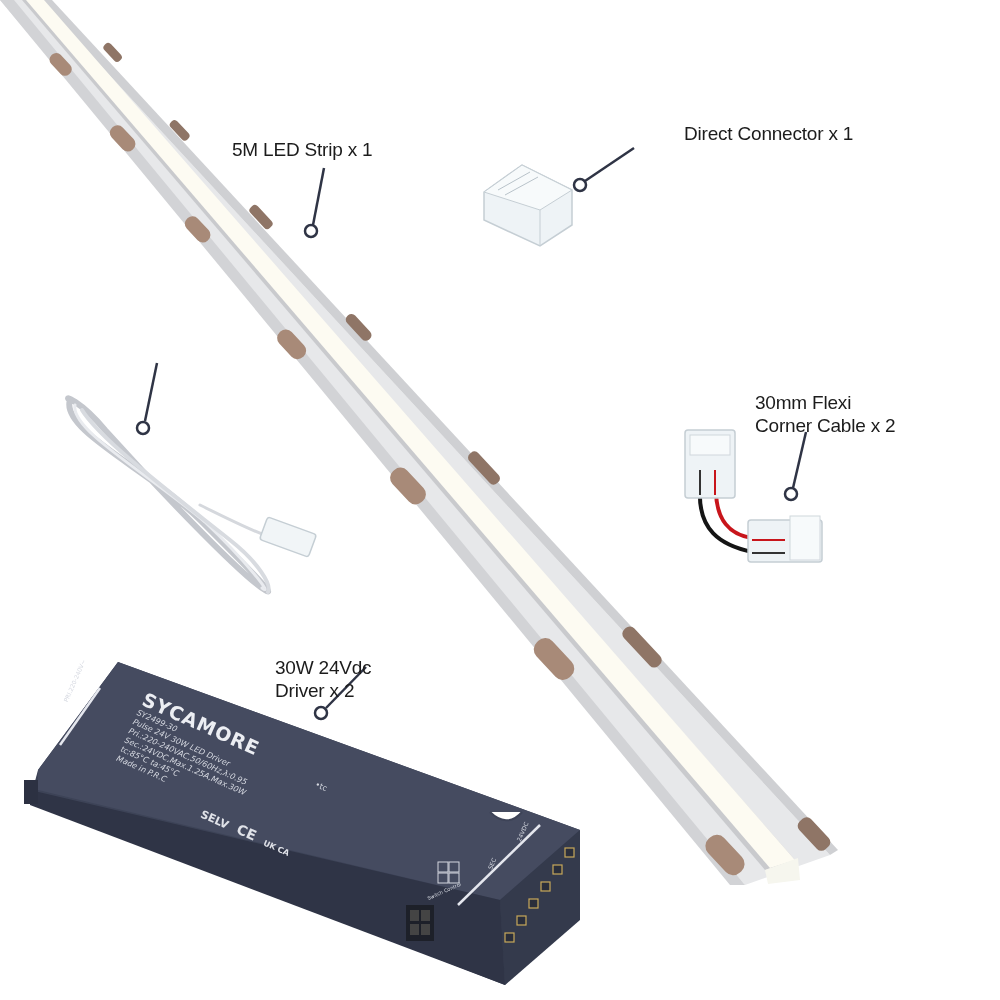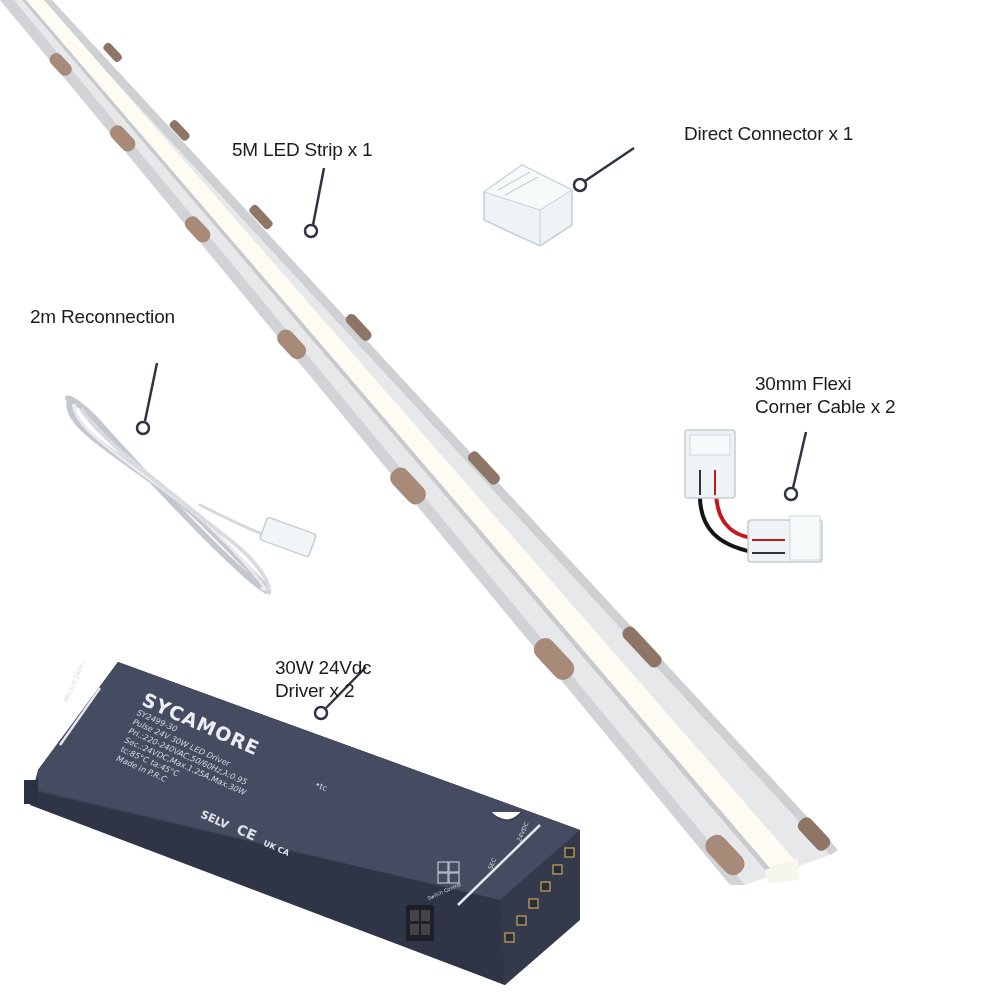--- a/index.html
+++ b/index.html
@@ -137,23 +137,22 @@
   <div style="position:absolute;left:512px;top:828px;transform:rotate(-66deg);color:#d5d8e0;font-size:6px;font-family:'DejaVu Sans',sans-serif;">24VDC</div>
   <div style="position:absolute;left:426px;top:888px;transform:rotate(-24deg);color:#d5d8e0;font-size:5px;font-family:'DejaVu Sans',sans-serif;white-space:nowrap;">Switch Control</div>
 
   <div class="label" style="left:232px;top:138px;">
     <span>5M LED Strip x 1</span>
   </div>
   <div class="label" style="left:636px;top:122px;margin-left:48px;">
     <span>Direct Connector x 1</span>
   </div>
   <div class="label" style="left:30px;top:305px;">
-    <div>2m Reconnection</div>
   </div>
-  <div class="label" style="left:755px;top:372px;">
+  <div class="label" style="left:755px;top:391px;">
     <div>30mm Flexi</div>
     <div>Corner Cable x 2</div>
   </div>
   <div class="label" style="left:275px;top:620px;margin-top:36px;">
     <div>30W 24Vdc</div>
     <div>Driver x 2</div>
   </div>
 </div>
 
 </body></html>

